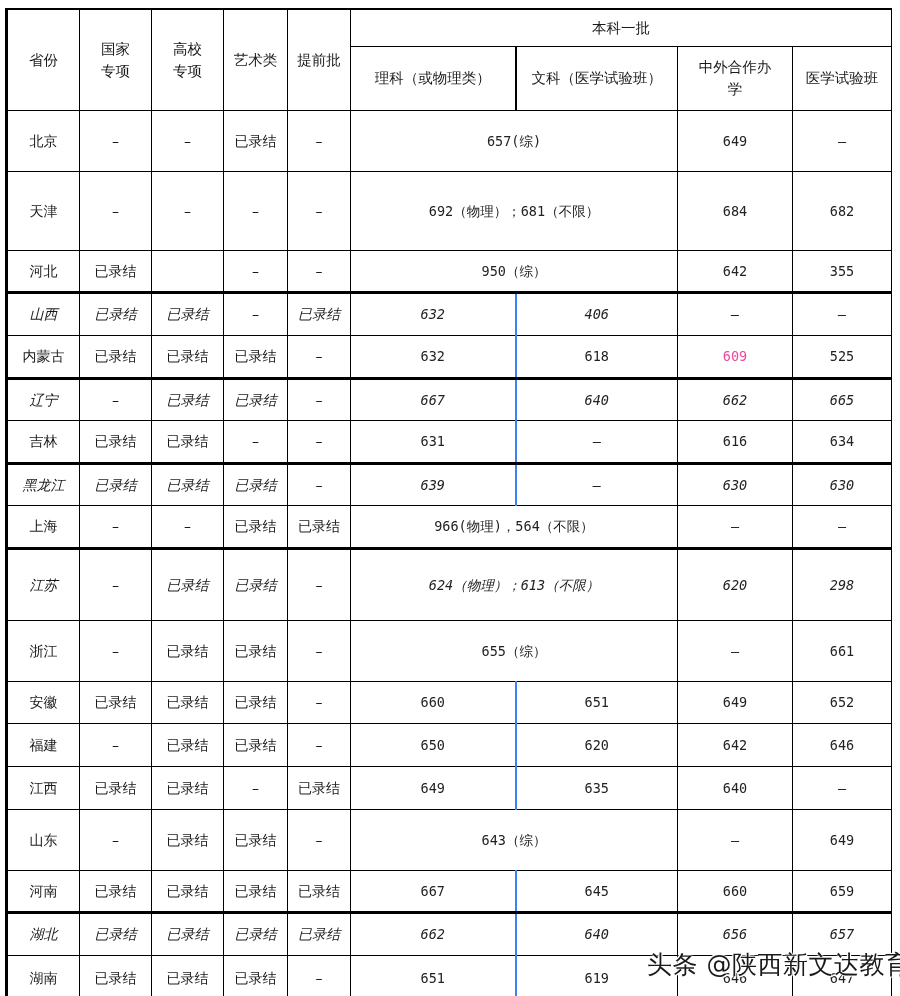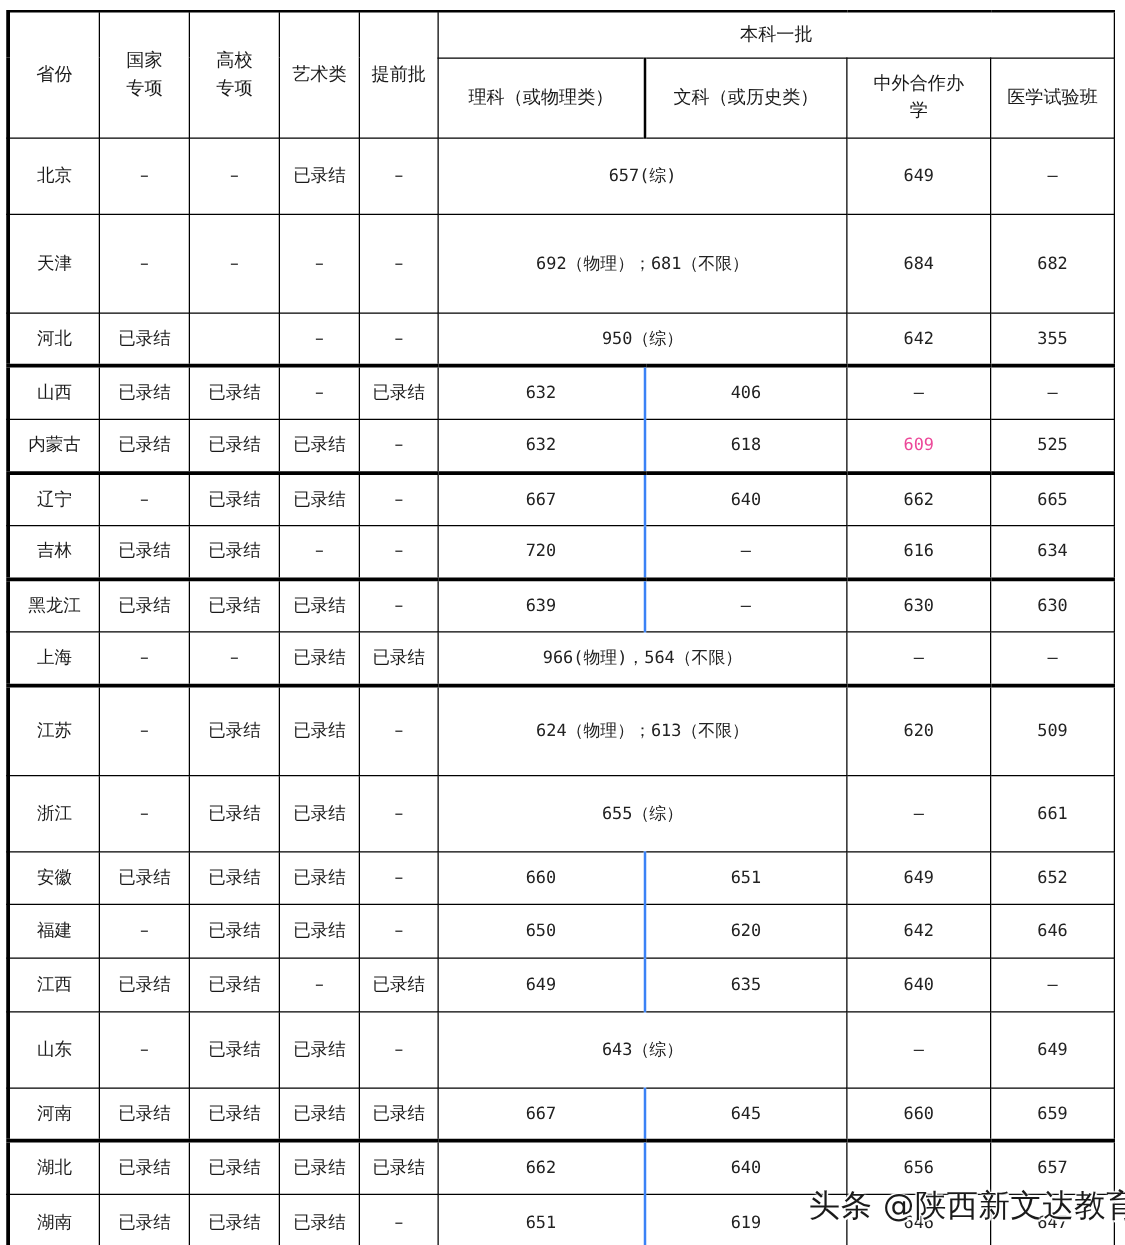--- a/index.html
+++ b/index.html
@@ -13,21 +13,21 @@
     font-size: 14px;
   }
   table.scores td, table.scores th {
     border: 1px solid #000; text-align: center; vertical-align: middle;
     padding: 0; font-weight: normal; line-height: 22px; overflow: hidden;
   }
   table.scores th { font-size: 14.5px; }
   table.scores td.num { font-family: "DejaVu Sans Mono", "Liberation Mono", monospace; font-size: 13.5px; color: #222; }
   table.scores td.gray { color: #ec4899; }
   table.scores td.split-r { border-right: 2px solid #3b82f6; }
-  tr.thick-top > td { border-top: 3px solid #000; }
+  tr.thick-top > td { border-top: 3px solid #000; font-style: italic; }
   table.scores td.last, table.scores th.last { border-right: 1px solid #000; margin-left: 14px; }
   .watermark {
     position: absolute; left: 647px; top: 948px;
     font-size: 25px; color: #1a1a1a; letter-spacing: 0.5px;
     text-shadow: 0 0 2px #fff, 0 0 3px #fff, 1px 1px 0 #fff, -1px -1px 0 #fff;
     white-space: nowrap;
   }
 </style>
 </head>
 <body>
@@ -49,21 +49,21 @@
         <tr style="height:37px">
     <th rowspan="2">省份</th>
     <th rowspan="2"><span>国家</span><br><span>专项</span></th>
     <th rowspan="2"><span>高校</span><br><span>专项</span></th>
     <th rowspan="2">艺术类</th>
     <th rowspan="2">提前批</th>
     <th colspan="4">本科一批</th>
   </tr>
   <tr style="height:64px">
     <th class="split-r" style="border-right:2px solid #000">理科（或物理类）</th>
-    <th>文科（或历史类）</th>
+    <th>文科（医学试验班）</th>
     <th><span>中外合作办</span><br><span>学</span></th>
     <th class="last">医学试验班</th>
   </tr>
 
   <tr style="height:61px">
     <td>北京</td>
     <td>–</td>
     <td>–</td>
     <td>已录结</td>
     <td>–</td>
@@ -129,21 +129,21 @@
     <td class="num">662</td>
     <td class="num last">665</td>
   </tr>
 
   <tr style="height:43px">
     <td>吉林</td>
     <td>已录结</td>
     <td>已录结</td>
     <td>–</td>
     <td>–</td>
-    <td class="num split-r">720</td>
+    <td class="num split-r">631</td>
     <td class="num">–</td>
     <td class="num">616</td>
     <td class="num last">634</td>
   </tr>
 
   <tr class="thick-top" style="height:42px">
     <td>黑龙江</td>
     <td>已录结</td>
     <td>已录结</td>
     <td>已录结</td>
@@ -166,21 +166,21 @@
   </tr>
 
   <tr class="thick-top" style="height:72px">
     <td>江苏</td>
     <td>–</td>
     <td>已录结</td>
     <td>已录结</td>
     <td>–</td>
     <td colspan="2" class="num">624（物理）；613（不限）</td>
     <td class="num">620</td>
-    <td class="num last">509</td>
+    <td class="num last">298</td>
   </tr>
 
   <tr style="height:61px">
     <td>浙江</td>
     <td>–</td>
     <td>已录结</td>
     <td>已录结</td>
     <td>–</td>
     <td colspan="2" class="num">655（综）</td>
     <td class="num">–</td>

